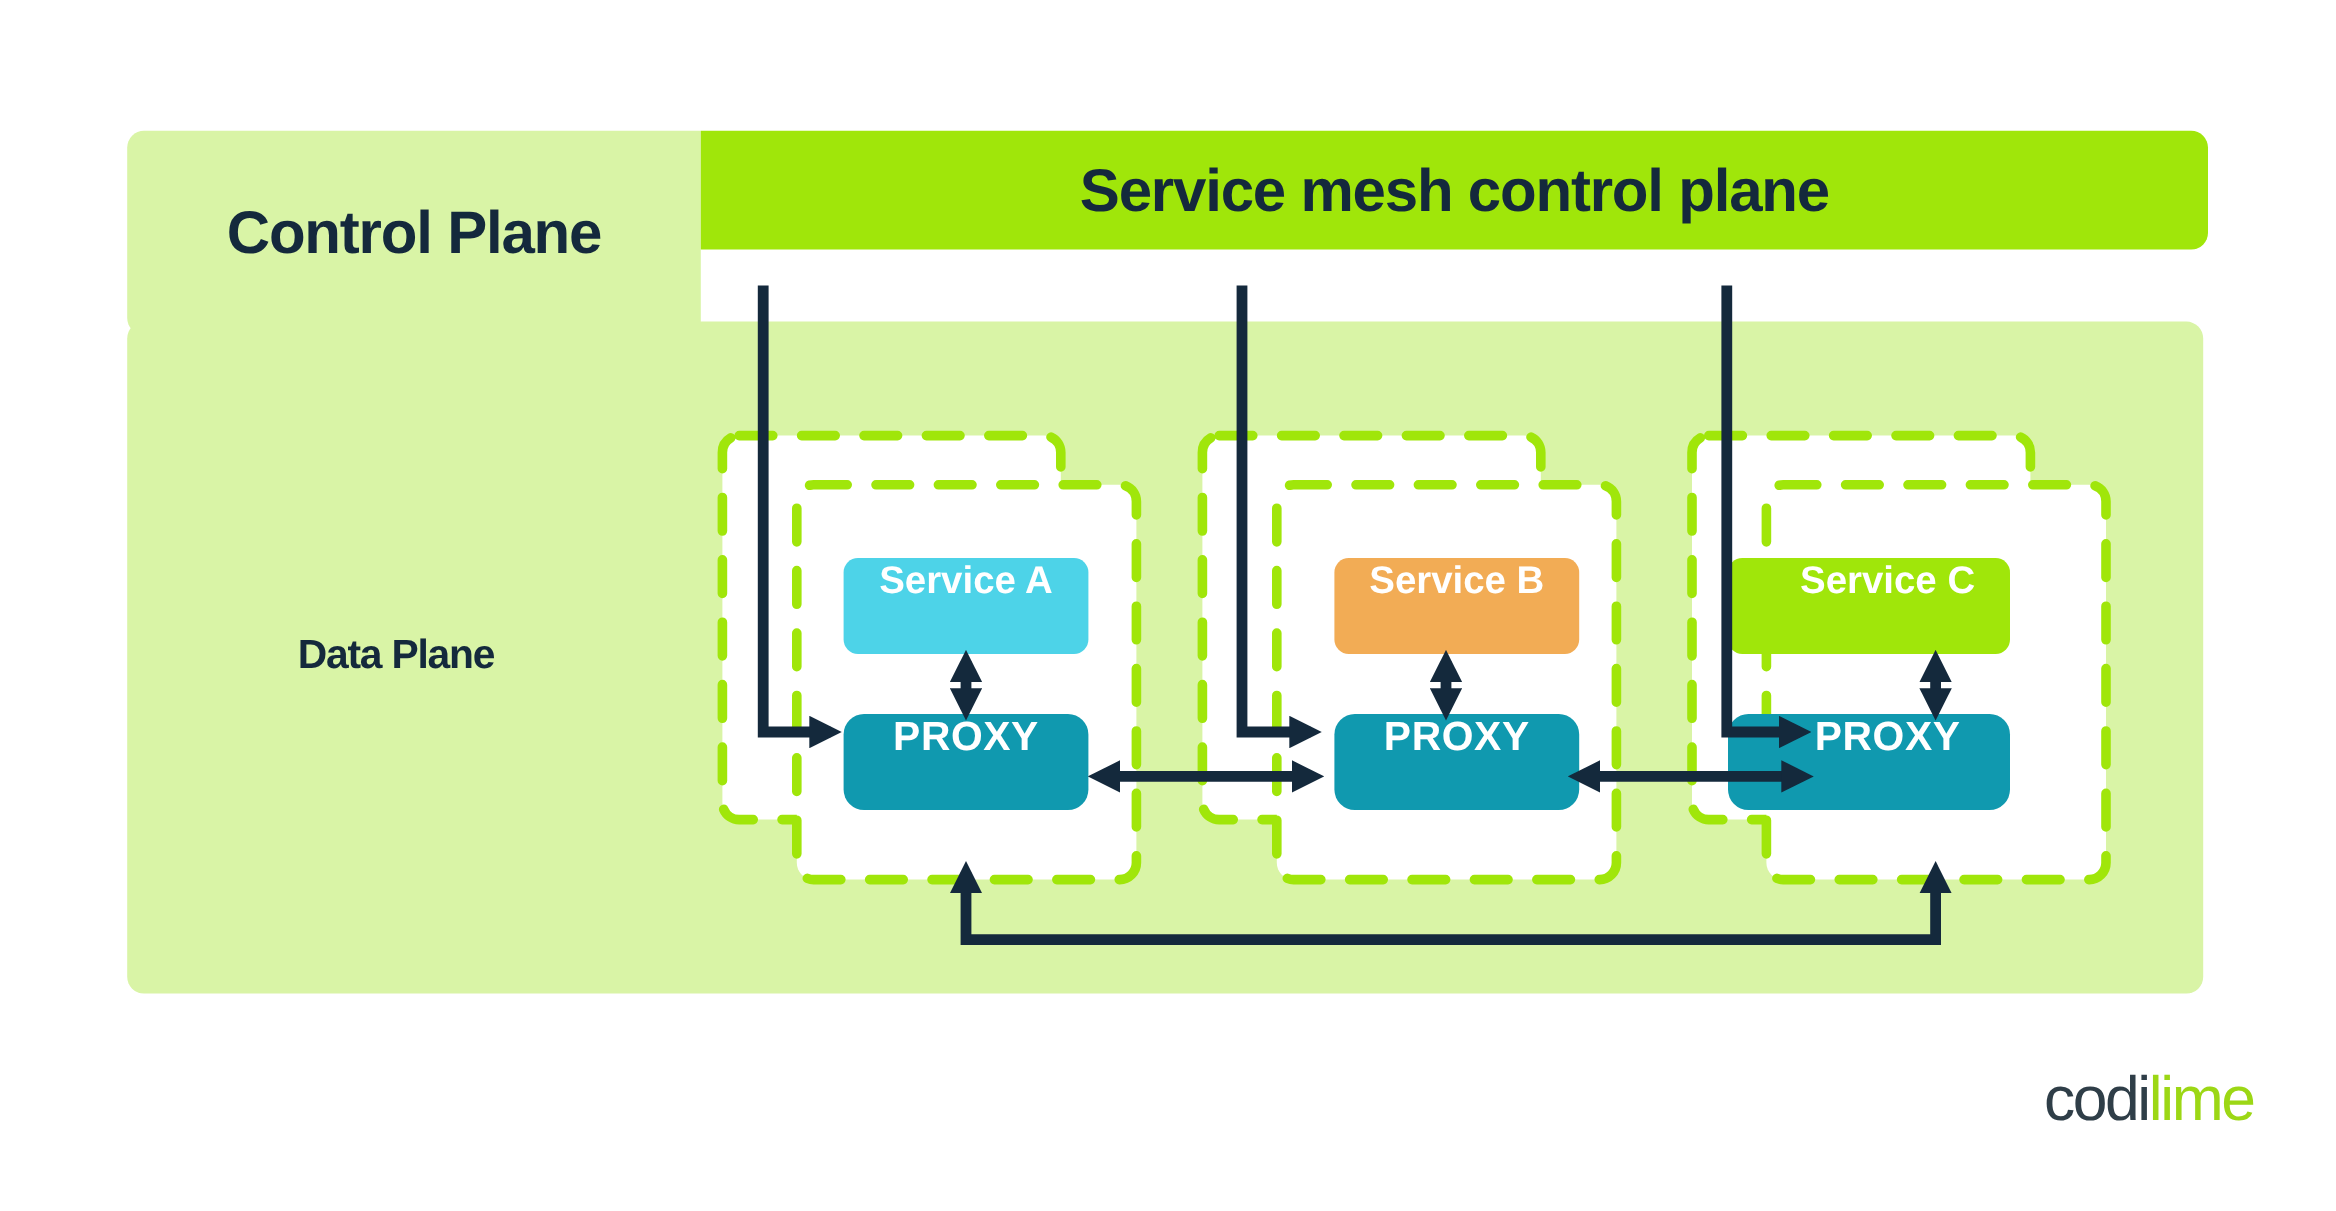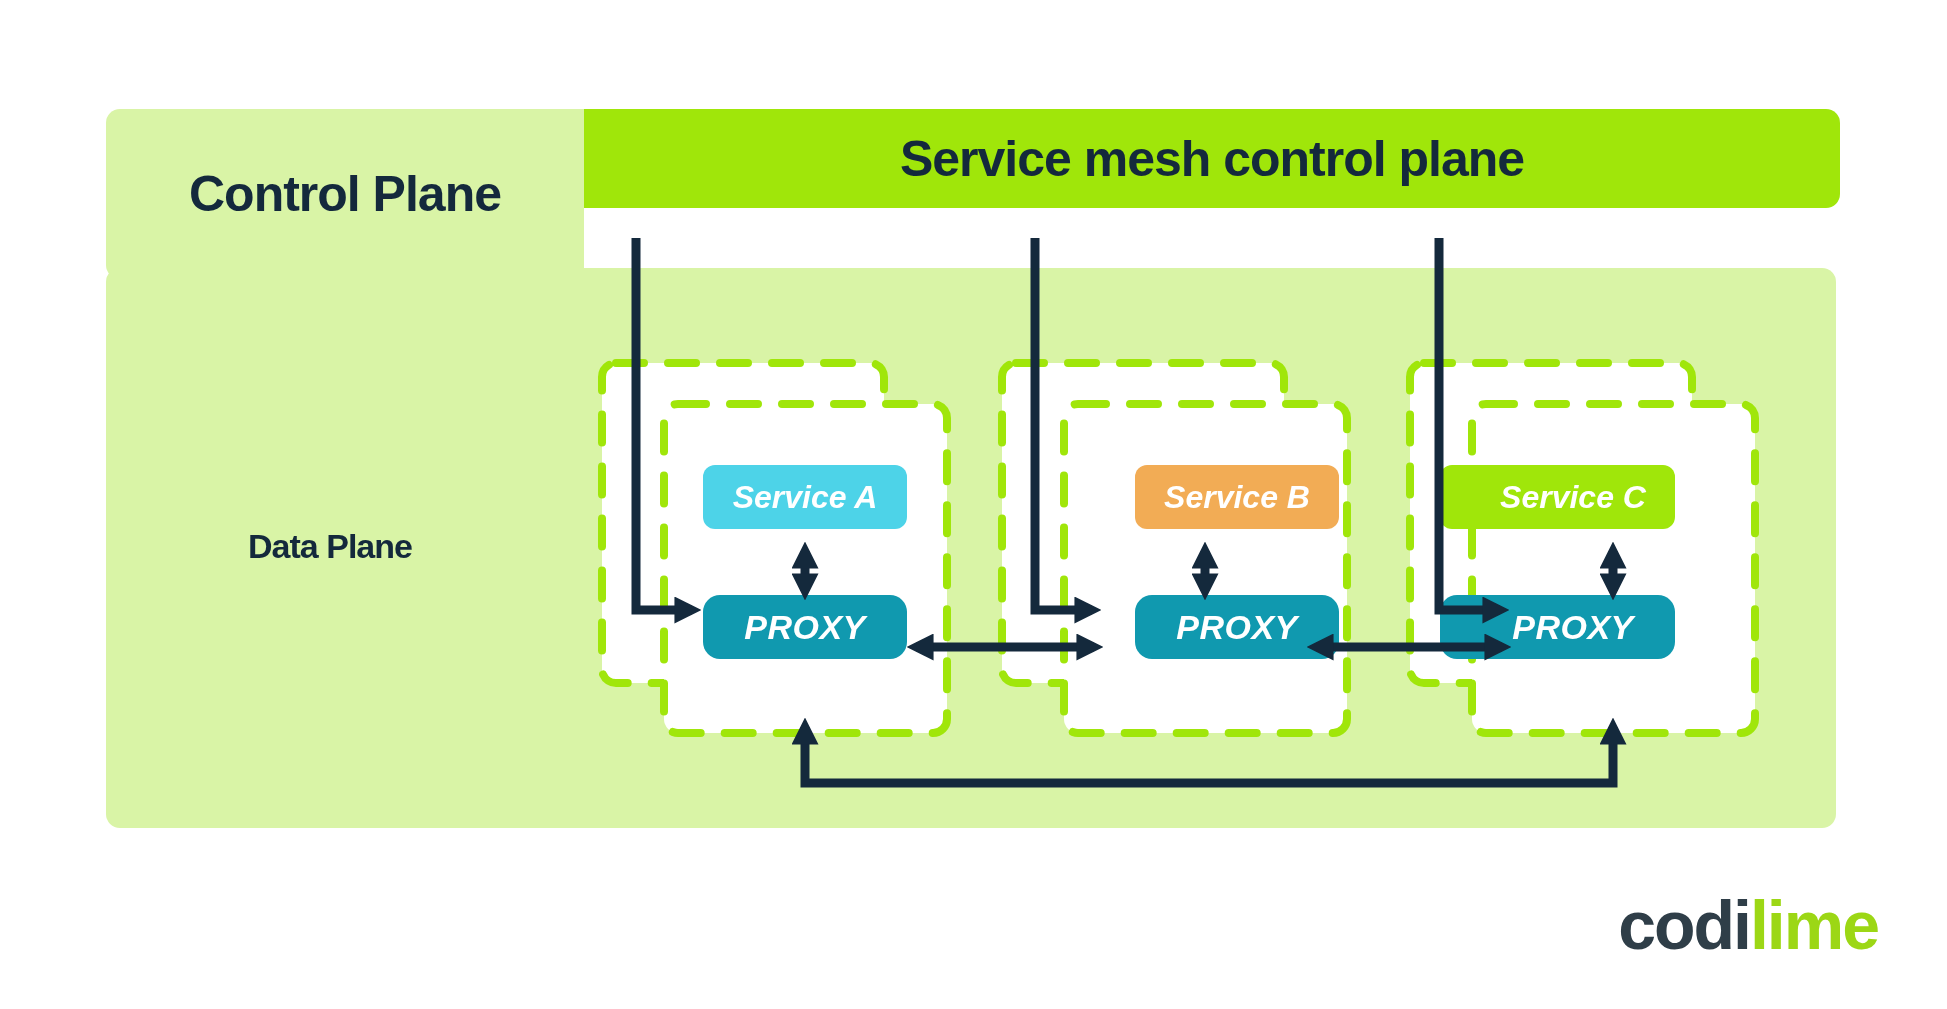--- a/index.html
+++ b/index.html
@@ -53,37 +53,36 @@
     stroke-linecap:round;
   }
   .arrow{
     fill:none;
     stroke:var(--navy,#14293C);
     stroke-width:9;
   }
   .ah{fill:var(--navy,#14293C);}
   
   .node{
-    width:204px;height:64px;border-radius:12px;
-    display:flex;align-items:center;justify-content:center;
+    width:204px;height:80px;border-radius:12px;
+    display:flex;align-items:flex-start;justify-content:center;
     color:#fff;font-weight:700;z-index:3;
     white-space:nowrap;
-    font-style:italic;
   }
   .svc{font-size:32px;}
   .prx{font-size:34px;letter-spacing:0.5px;background:var(--teal,#1099AF);}
   .svc-a{background:var(--cyan,#4DD3E8);}
   .svc-b{background:var(--orange,#F2AC55);}
   .svc-c{background:var(--bright-green,#A0E60A);}
-  .col-a{left:703px;} .col-b{left:1135px;} .col-c{left:1440px;padding-left:31px;}
+  .col-a{left:703px;} .col-b{left:1112px;} .col-c{left:1440px;padding-left:31px;}
   .row-svc{top:465px;} .row-prx{top:595px;border-radius:17px;}
   
   #logo{
     right:69px;top:886px;
-    font-size:68px;font-weight:700;letter-spacing:-2px;
+    font-size:52px;font-weight:400;letter-spacing:-2px;
     z-index:5;white-space:nowrap;margin-left:36px;
   }
   #logo .dark{color:var(--logo-dark,#2F3E48);}
   #logo .green{color:var(--logo-green,#9CD715);}
 </style>
 </head>
 <body>
 
 <div id="canvas">
 

